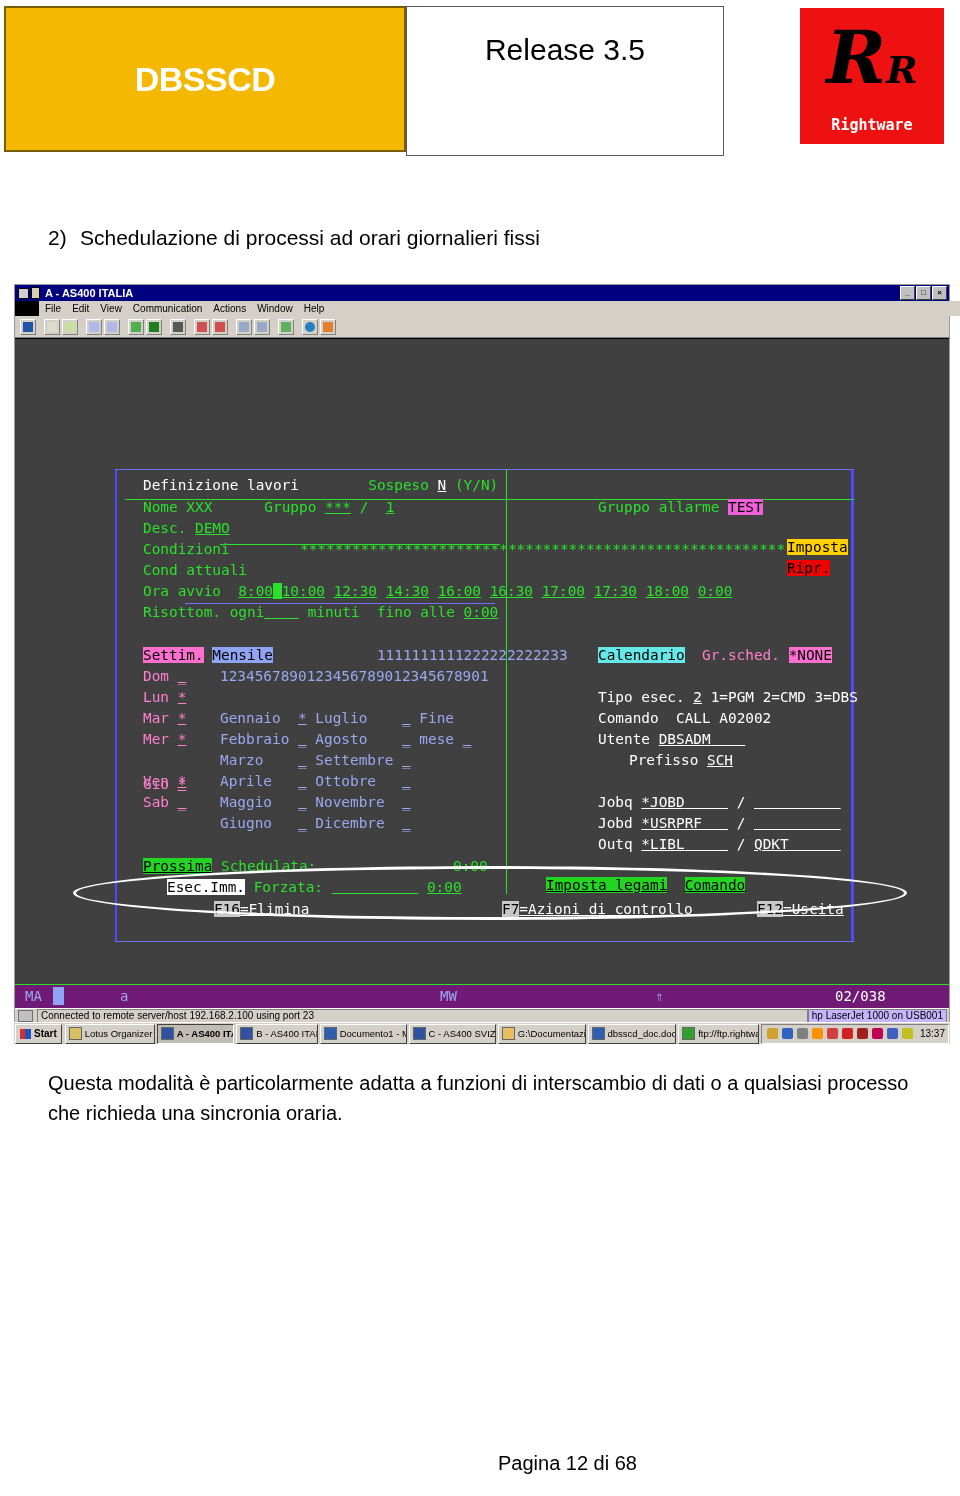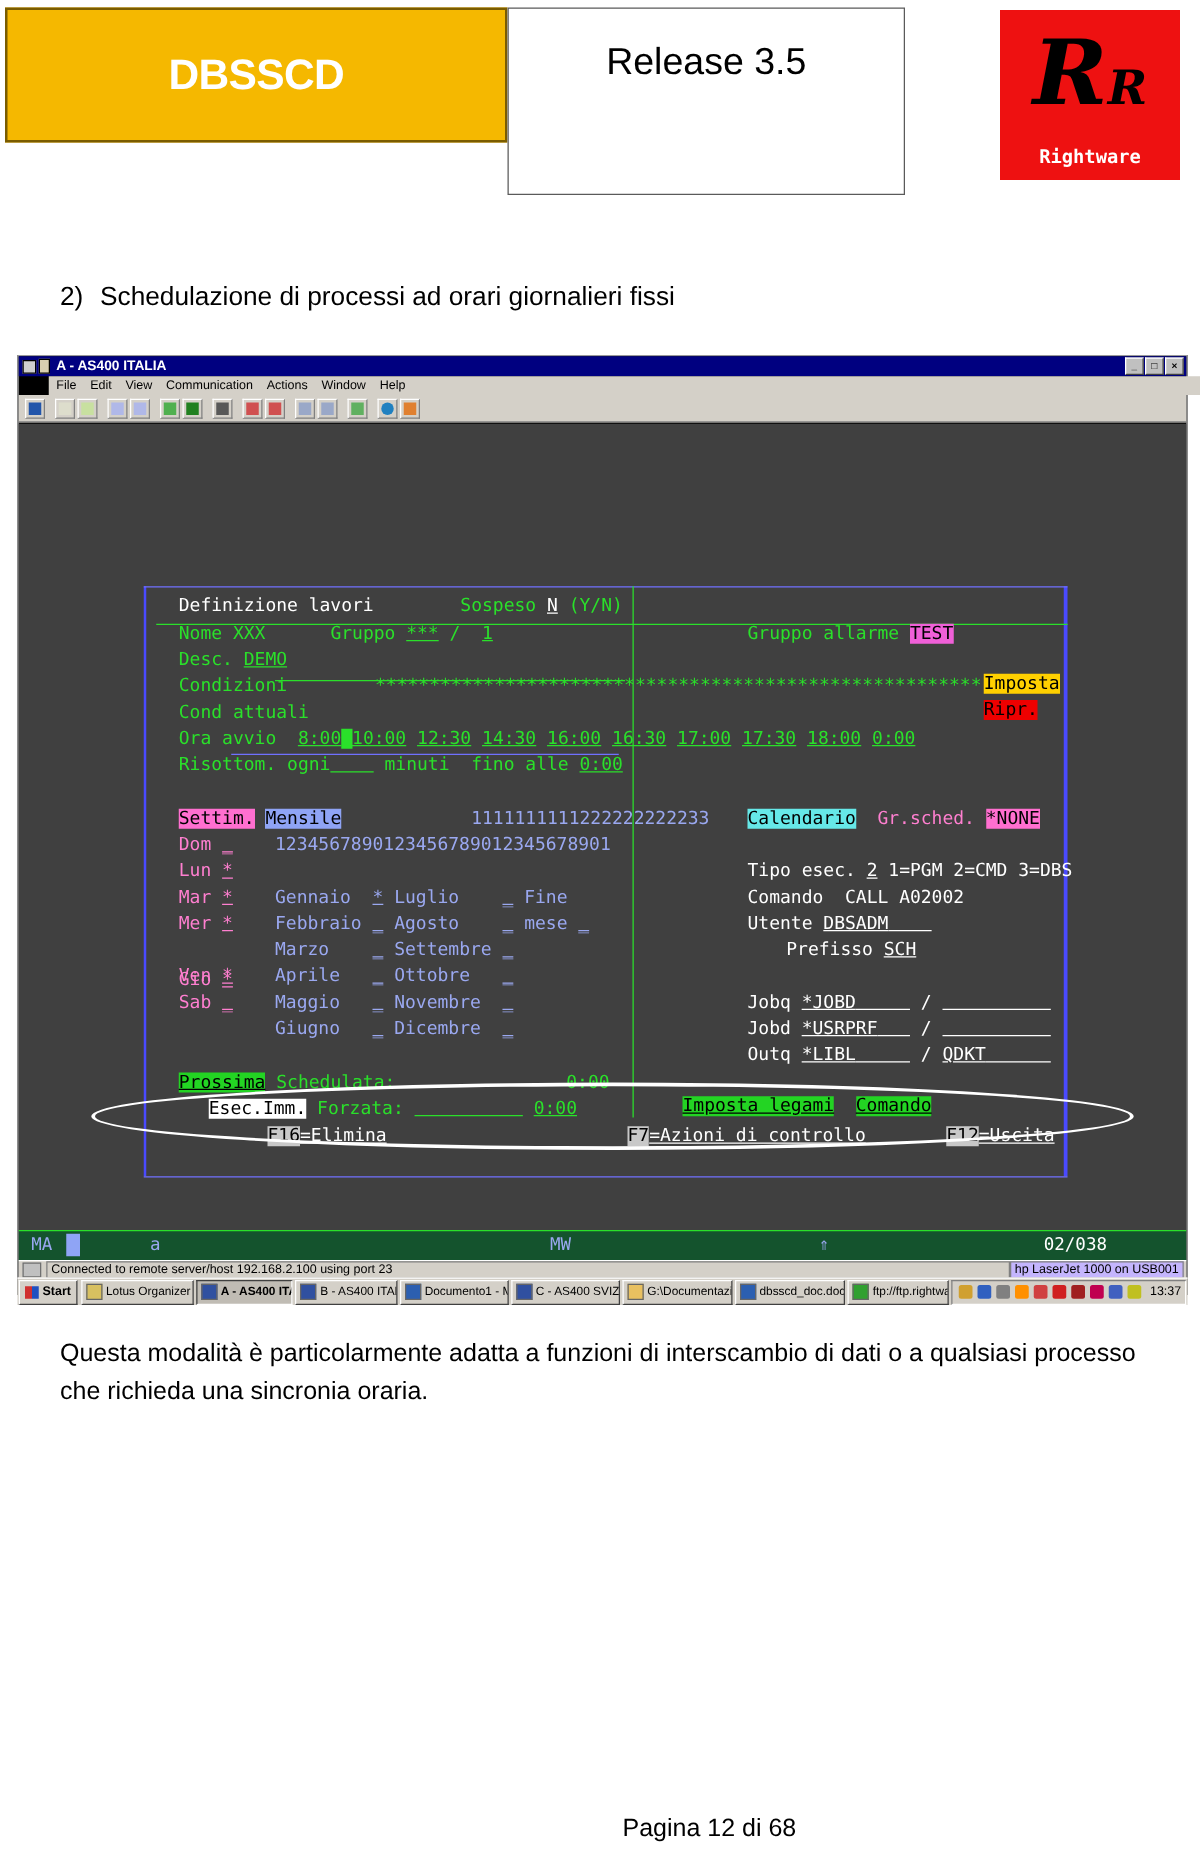--- a/index.html
+++ b/index.html
@@ -5,21 +5,21 @@
   html,body{margin:0;padding:0;}
   body{
     width:960px;height:1496px;background:#ffffff;
     font-family:"Liberation Sans", sans-serif;
     position:relative;overflow:hidden;
   }
 
   
   #doc-header{position:absolute;left:0;top:0;width:960px;height:160px;}
   .hdr-box{position:absolute;box-sizing:border-box;border:1px solid #5a5a5a;}
-  #hdr-title-box{left:4px;top:6px;width:402px;height:108px;background:#f5b800;
+  #hdr-title-box{left:4px;top:6px;width:402px;height:146px;background:#f5b800;
     border:2px solid #7a5c00;display:flex;flex-direction:column;
     align-items:center;justify-content:center;}
   #hdr-title-box .ln{color:#ffffff;font-weight:bold;font-size:34px;line-height:42px;
     letter-spacing:-0.5px;text-align:center;}
   #hdr-release-box{left:406px;top:6px;width:318px;height:150px;background:#ffffff;
     display:flex;align-items:flex-start;justify-content:center;padding-top:26px;}
   #hdr-release-box .ln{color:#000;font-size:30px;font-weight:400;}
 
   #logo-box{position:absolute;left:800px;top:8px;width:144px;height:136px;background:#ee1111;}
   #logo-box .rr{position:absolute;left:0;top:2px;width:144px;height:96px;
@@ -89,21 +89,21 @@
   .vline{position:absolute;background:#4a4aff;width:2px;}
   .vline-g{position:absolute;background:#2ae02a;width:1px;}
   .hline-g{position:absolute;background:#2ae02a;height:1px;}
   .hline-b{position:absolute;background:#7070ff;height:1px;}
 
   
   #ellipse{position:absolute;left:58px;top:527px;width:828px;height:48px;
     border:3px solid #ffffff;border-radius:50%;pointer-events:none;}
 
   
-  #oia{position:absolute;left:0;top:699px;width:934px;height:24px;background:#14532d;
+  #oia{position:absolute;left:0;top:699px;width:934px;height:24px;background:#701a75;
     border-top:1px solid #2ae02a;font-family:"DejaVu Sans Mono",monospace;
     font-size:14px;color:#9aa8f0;}
   #oia span{position:absolute;top:3px;}
 
   
   #emu-statusbar{position:absolute;left:0;top:723px;width:934px;height:15px;
     background:#d4d0c8;border-top:1px solid #fff;display:flex;align-items:center;
     font-size:10px;color:#000;box-sizing:border-box;}
   #emu-statusbar .conn-ico{width:13px;height:10px;margin:0 4px 0 3px;background:#c0c0c0;
     border:1px solid #707070;}

